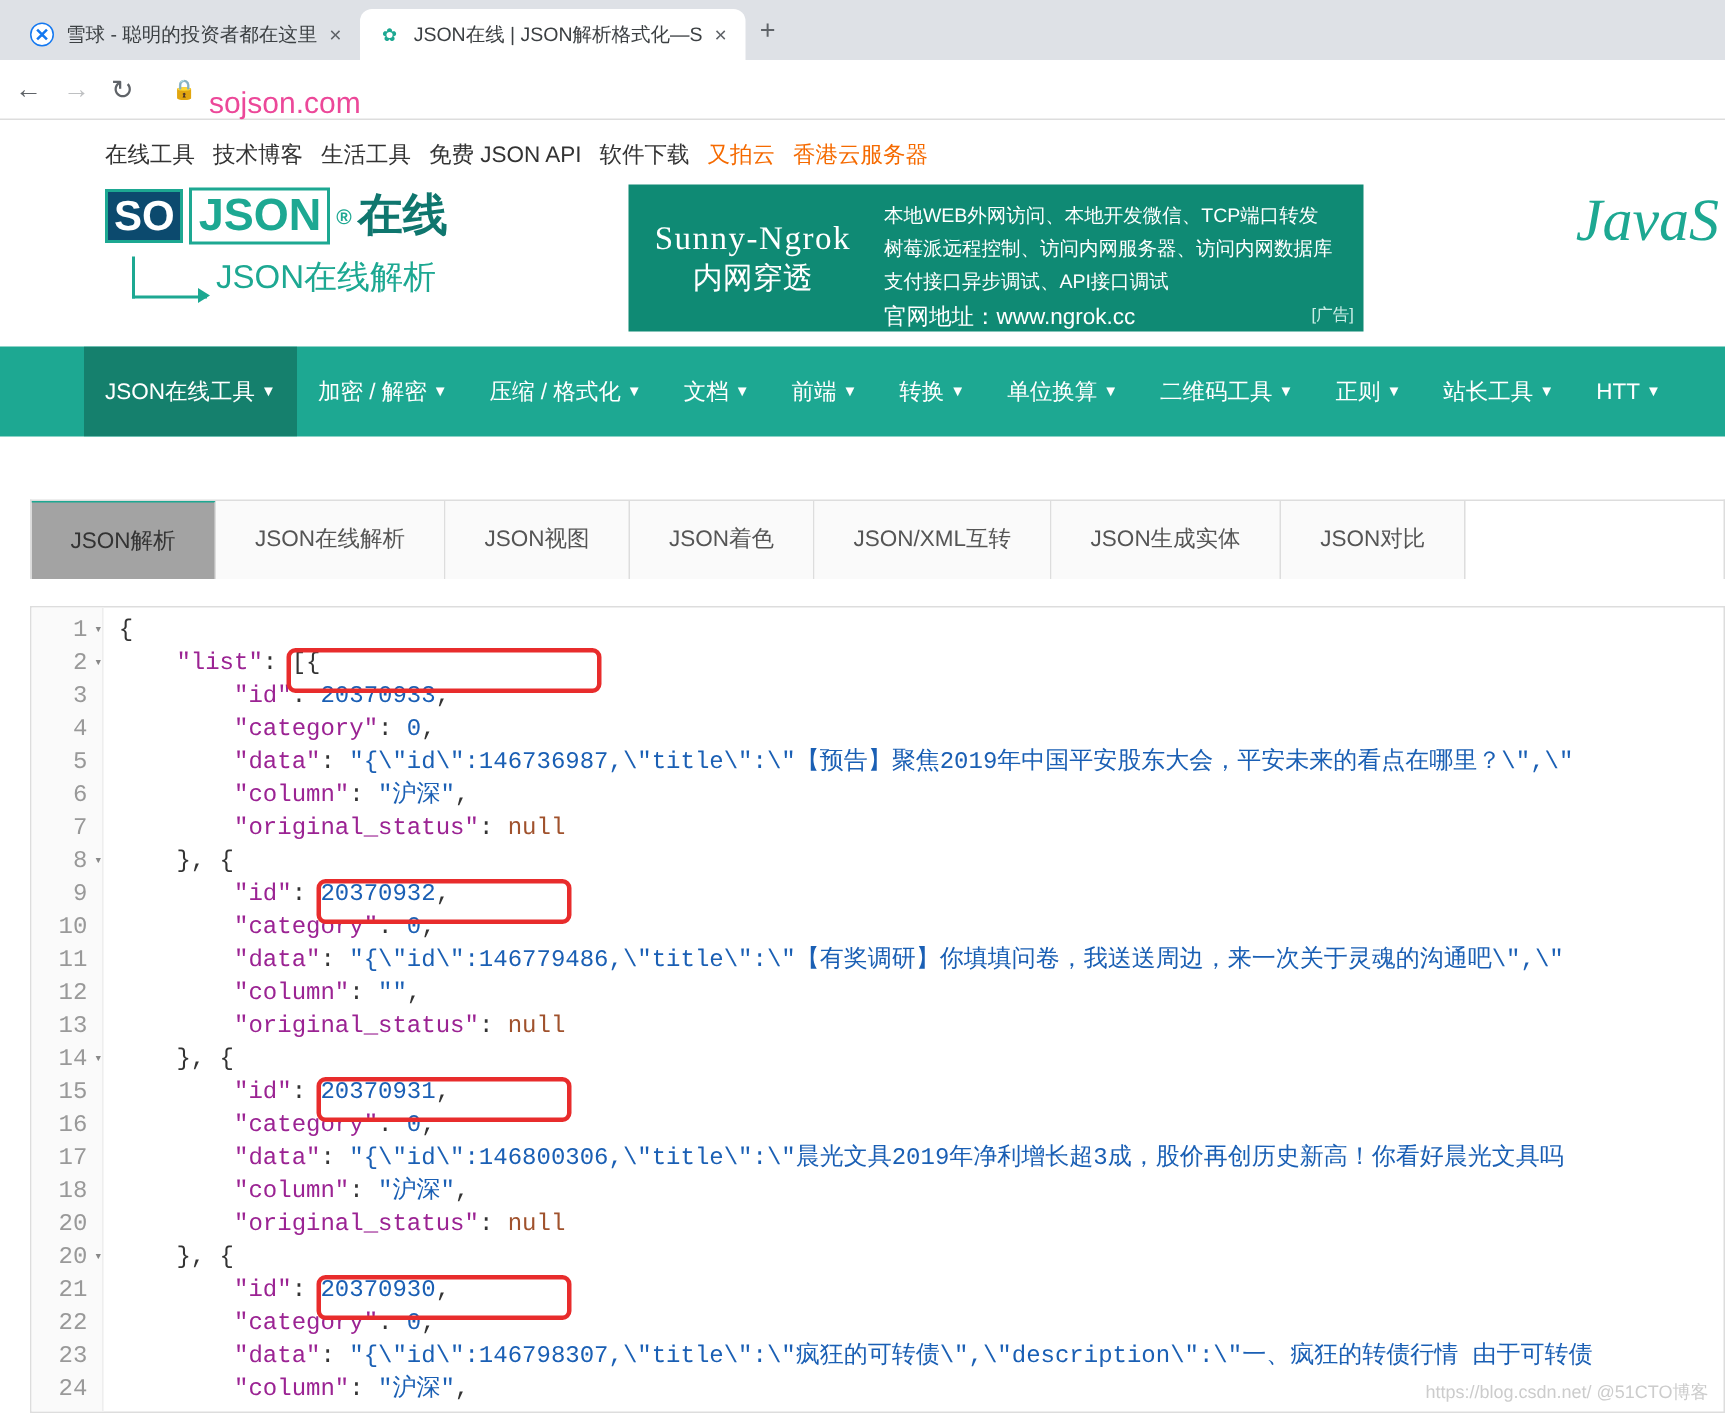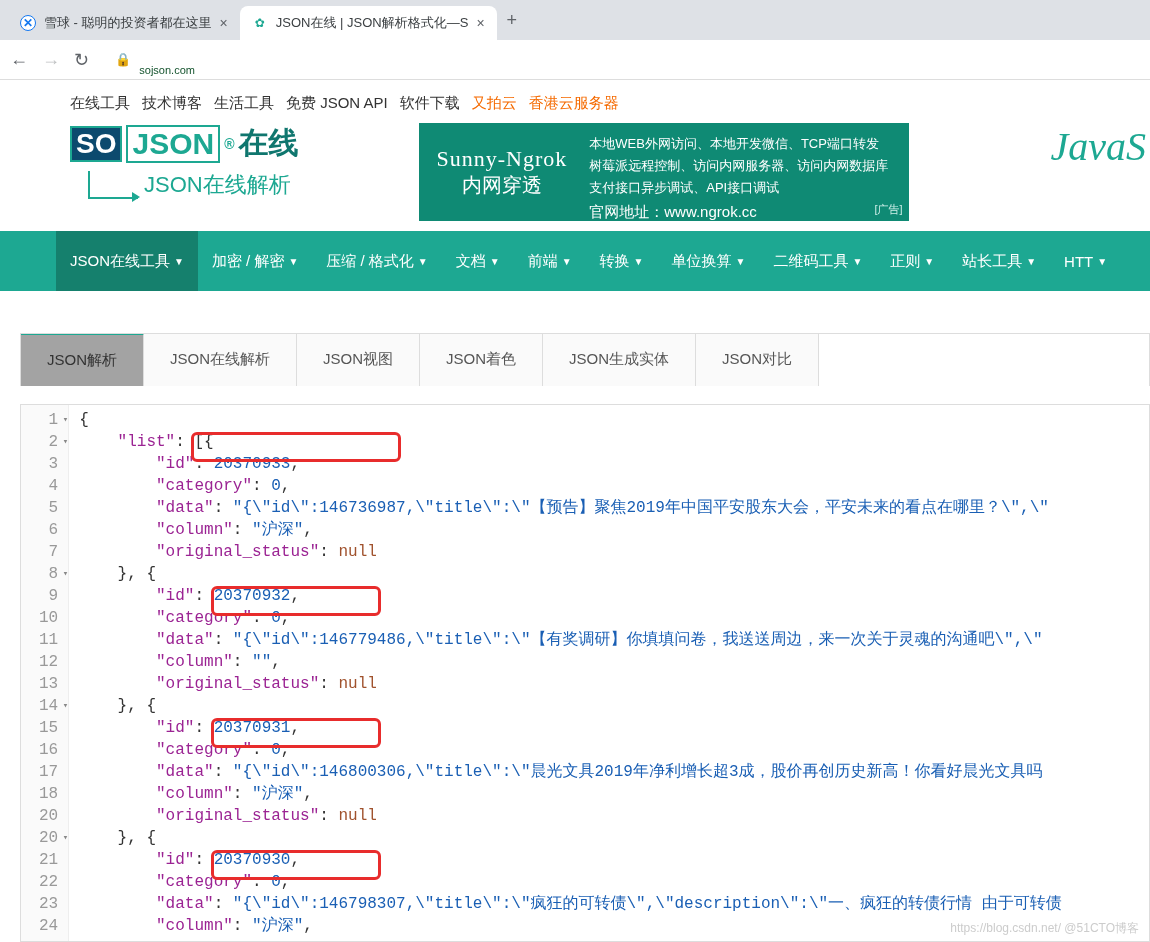--- a/index.html
+++ b/index.html
@@ -14,21 +14,21 @@
   .new-tab { padding: 0 10px; color: #5f6368; font-size: 18px; cursor: pointer; }
   .favicon { width: 16px; height: 16px; display: inline-flex; align-items: center; justify-content: center; font-size: 12px; }
   .fav-xq { background: #fff; color: #1478f0; border-radius: 50%; font-weight: bold; border:1px solid #1478f0;}
   .fav-gear { color: #1da892; }
 
   .addr-bar { display: flex; align-items: center; height: 40px; border-bottom: 1px solid #ddd; padding: 0 10px; gap: 12px; background:#fff;}
   .nav-icons { display: flex; gap: 14px; color: #5f6368; font-size: 18px; }
   .nav-icons span { cursor: pointer; }
   .url-field { flex: 1; display: flex; align-items: center; gap: 8px; background: #f1f3f4; border-radius: 20px; padding: 0 14px; height: 30px; background:#fff; }
   .lock-icon { color: #5f6368; font-size: 13px; }
-  .url-text { font-size: 11px; color: #14532d; margin-top: 20px; }
+  .url-text { font-size: 20px; color: #ec4899; margin-top: 20px; }
 
   
   .site-top { display: flex; gap: 12px; padding: 14px 20px 10px 70px; font-size: 15px; }
   .site-top a { color: #333; text-decoration: none; }
   .site-top a.orange { color: #f56a00; }
 
   
   .header-row { display: flex; align-items: flex-start; padding: 0 0 10px 70px; gap: 120px; }
   .logo-box { text-align: left; }
   .logo-main { font-size: 30px; color: #1da892; font-weight: bold; display: inline-flex; align-items: center; gap:4px; position:relative;}
@@ -188,20 +188,21 @@
       <span>HTT</span>
       <span class="caret">▼</span>
     </div>
   </div>
 
 <div class="sub-tabs" id="subTabs">
     <div class="st active">JSON解析</div>
     <div class="st">JSON在线解析</div>
     <div class="st">JSON视图</div>
     <div class="st">JSON着色</div>
+    <div class="st">JSON/XML互转</div>
     <div class="st">JSON生成实体</div>
     <div class="st">JSON对比</div>
   </div>
 
 <div class="editor">
   <div class="gutter" id="gutter">
       <div class="ln fold">1</div>
       <div class="ln fold">2</div>
       <div class="ln">3</div>
       <div class="ln">4</div>

